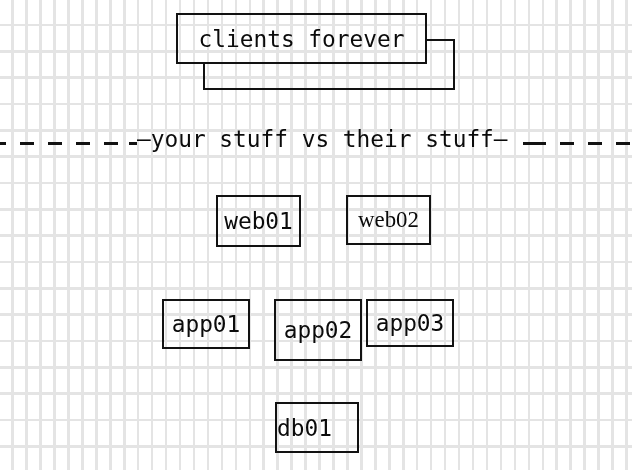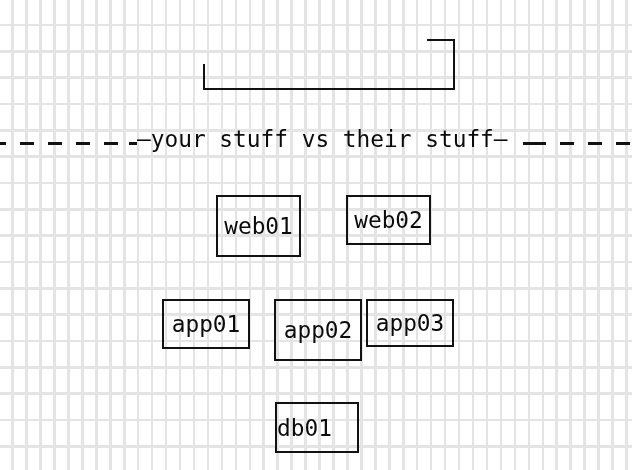--- a/index.html
+++ b/index.html
@@ -46,34 +46,37 @@
   #dash-right { left: 511px; width: 121px; background-position: 21px 0; }
   #divider-label {
     position: absolute;
     left: 137px;
     top: 126px;
     line-height: 26px;
     white-space: pre;
   }
 
   
-  #node-web01 { left: 216px; top: 195px; width: 85px; height: 62px; }
-  #node-web02 { left: 346px; top: 195px; width: 85px; height: 50px; }
+  #node-web01 { left: 216px; top: 195px; width: 85px; height: 52px; }
+  #node-web02 { left: 346px; top: 195px; width: 85px; height: 50px; font-family: Liberation Serif, serif; }
   #node-app01 { left: 162px; top: 299px; width: 88px; height: 50px; }
   #node-app02 { left: 274px; top: 299px; width: 88px; height: 62px; }
   #node-app03 { left: 366px; top: 299px; width: 88px; height: 48px; }
   #node-db01  { left: 275px; top: 402px; width: 84px; height: 51px;
                 justify-content: flex-start; }
 </style>
 </head>
 <body>
 
 <div class="canvas">
 
   <div class="box" id="clients-shadow"></div>
+  <div class="box" id="clients-front">
+    <span>clients forever</span>
+  </div>
 
   <div class="dash" id="dash-left"></div>
   <div id="divider-label">—your stuff vs their stuff—</div>
   <div class="dash" id="dash-right"></div>
 
   <div class="box" id="node-web01">
     <span>web01</span>
   </div>
   <div class="box" id="node-web02">
     <span>web02</span>

